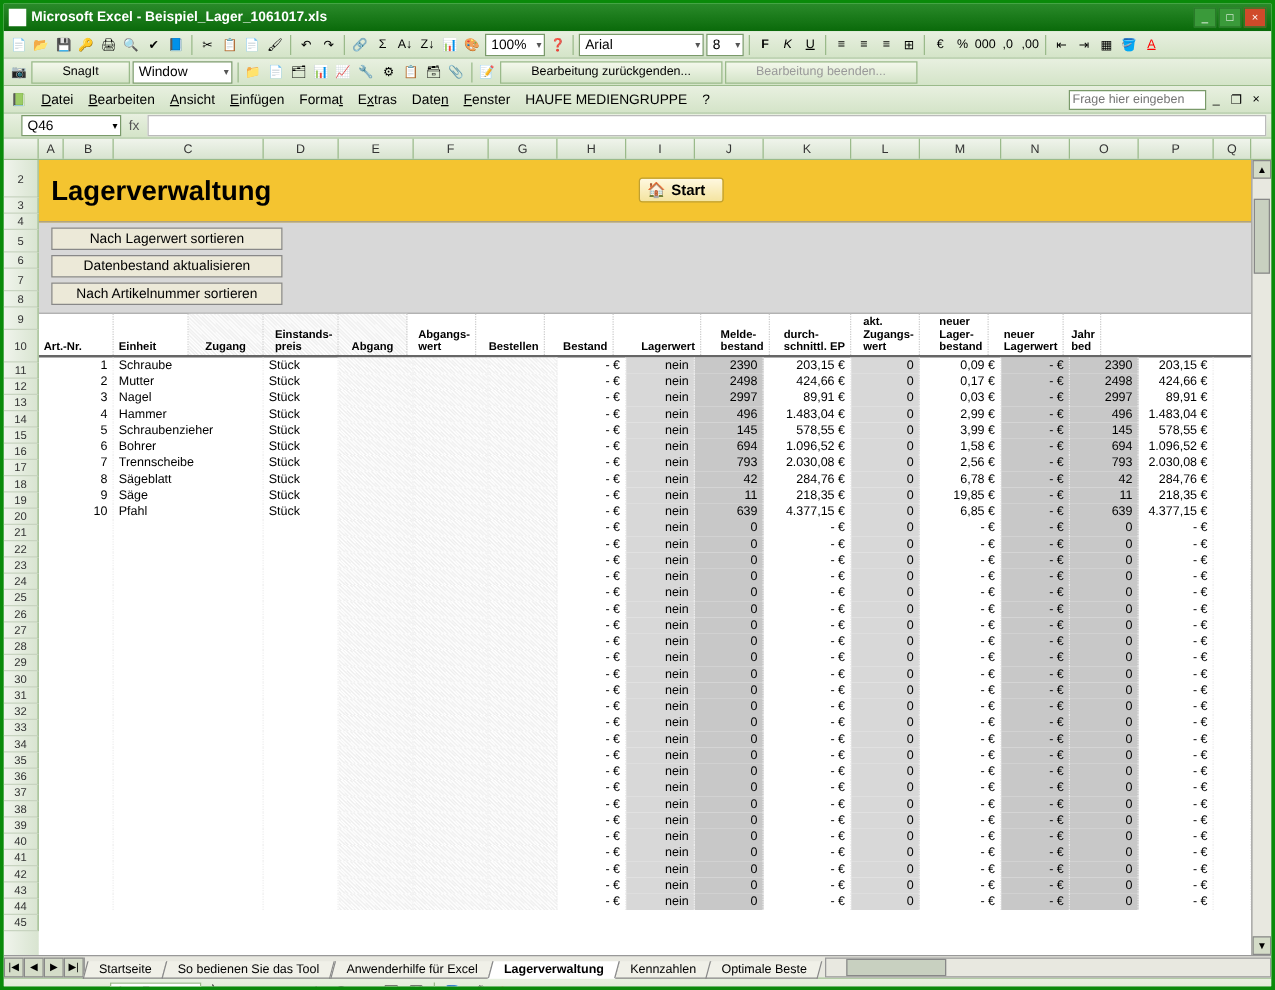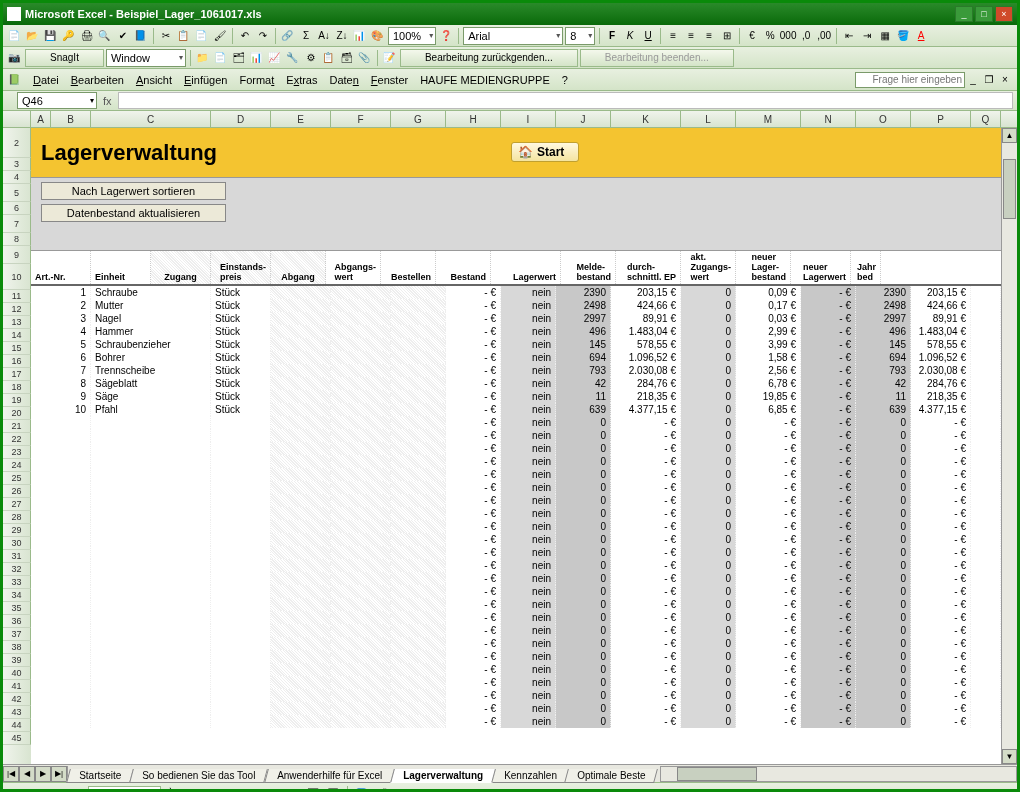--- a/index.html
+++ b/index.html
@@ -14,21 +14,21 @@
 .t-ico { width: 16px; height: 16px; display: inline-flex; align-items: center; justify-content: center; font-size: 10px; cursor: pointer; border: 1px solid transparent; }
 .t-sep { width: 1px; height: 16px; background: #9aba8a; margin: 0 2px; }
 .t-drop { background: #fff; border: 1px solid #7a9a6a; height: 18px; padding: 0 14px 0 4px; font-size: 11px; position: relative; cursor: pointer; min-width: 40px; display: inline-flex; align-items: center; }
 .t-drop::after { content: "▾"; position: absolute; right: 2px; font-size: 8px; color: #555; }
 .t-btn { background: linear-gradient(#f4f8ec,#d4e4c8); border: 1px solid #9aba8a; padding: 1px 24px; font-size: 10px; cursor: pointer; height: 18px; display: inline-flex; align-items: center; }
 .menubar { background: linear-gradient(#e8f0e0,#d4e4c8); border-bottom: 1px solid #9aba8a; display: flex; align-items: center; padding: 2px 4px; height: 22px; }
 .menubar .m-ico { width: 16px; height: 16px; margin-right: 4px; }
 .menubar .m-item { padding: 2px 6px; cursor: pointer; font-size: 11px; }
 .menubar .m-item u { text-decoration: underline; }
 .helpbox { margin-left: auto; }
-.helpbox input { width: 110px; height: 16px; font-size: 10px; border: 1px solid #7a9a6a; padding: 0 2px; text-align: right; }
+.helpbox input { width: 110px; height: 16px; font-size: 10px; border: 1px solid #7a9a6a; padding: 0 2px; }
 .namebox-row { background: linear-gradient(#e8f0e0,#d4e4c8); border-bottom: 1px solid #9aba8a; display: flex; align-items: center; height: 20px; justify-content: space-between; }
 .namebox { background: #fff; border: 1px solid #7a9a6a; width: 80px; height: 17px; margin-left: 14px; padding: 0 14px 0 4px; font-size: 11px; position: relative; display: flex; align-items: center; }
 .namebox::after { content: "▾"; position: absolute; right: 2px; font-size: 8px; }
 .fx { margin: 0 6px; font-size: 11px; color: #555; }
 .formula-bar { flex: 1; background: #fff; border: 1px solid #bbb; height: 17px; margin-right: 4px; }
 .col-headers { display: flex; background: linear-gradient(#f0f4ec,#d8e4d0); border-bottom: 1px solid #9aba8a; height: 17px; position: relative; }
 .corner { width: 28px; border-right: 1px solid #9aba8a; }
 .ch { border-right: 1px solid #9aba8a; text-align: center; font-size: 10px; line-height: 17px; color: #333; cursor: pointer; }
 .ch.A { width: 20px; } .ch.B { width: 40px; } .ch.C { width: 120px; }
 .ch.D { width: 60px; } .ch.E { width: 60px; } .ch.F { width: 60px; }
@@ -282,20 +282,21 @@
       <div class="spread-grey"></div>
       <div class="banner">
         <h1>Lagerverwaltung</h1>
         <div class="start-btn">
             <span>Start</span>
           </div>
       </div>
       <div class="btn-area">
         <button class="sheet-btn">Nach Lagerwert sortieren</button>
         <button class="sheet-btn">Datenbestand aktualisieren</button>
+        <button class="sheet-btn">Nach Artikelnummer sortieren</button>
       </div>
       <div class="data-area">
         <div class="thead">
           <div class="c left w-art">Art.-Nr.</div>
           <div class="c left w-ein">Einheit</div>
           <div class="c center w-zug hatched">Zugang</div>
           <div class="c w-ep hatched" style="white-space:pre-line">Einstands-
 preis</div>
           <div class="c center w-abg hatched">Abgang</div>
           <div class="c w-abgw" style="white-space:pre-line">Abgangs-

